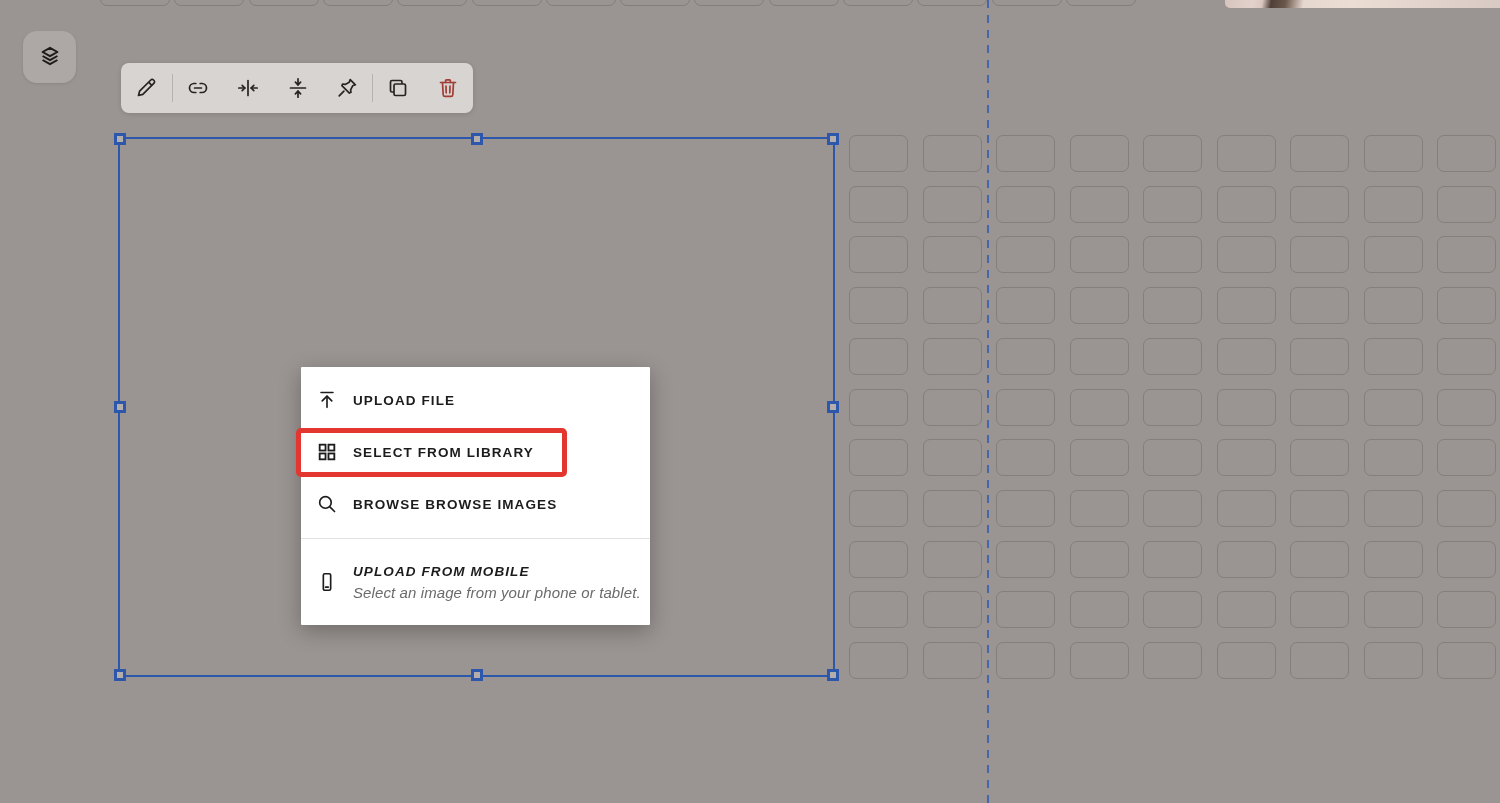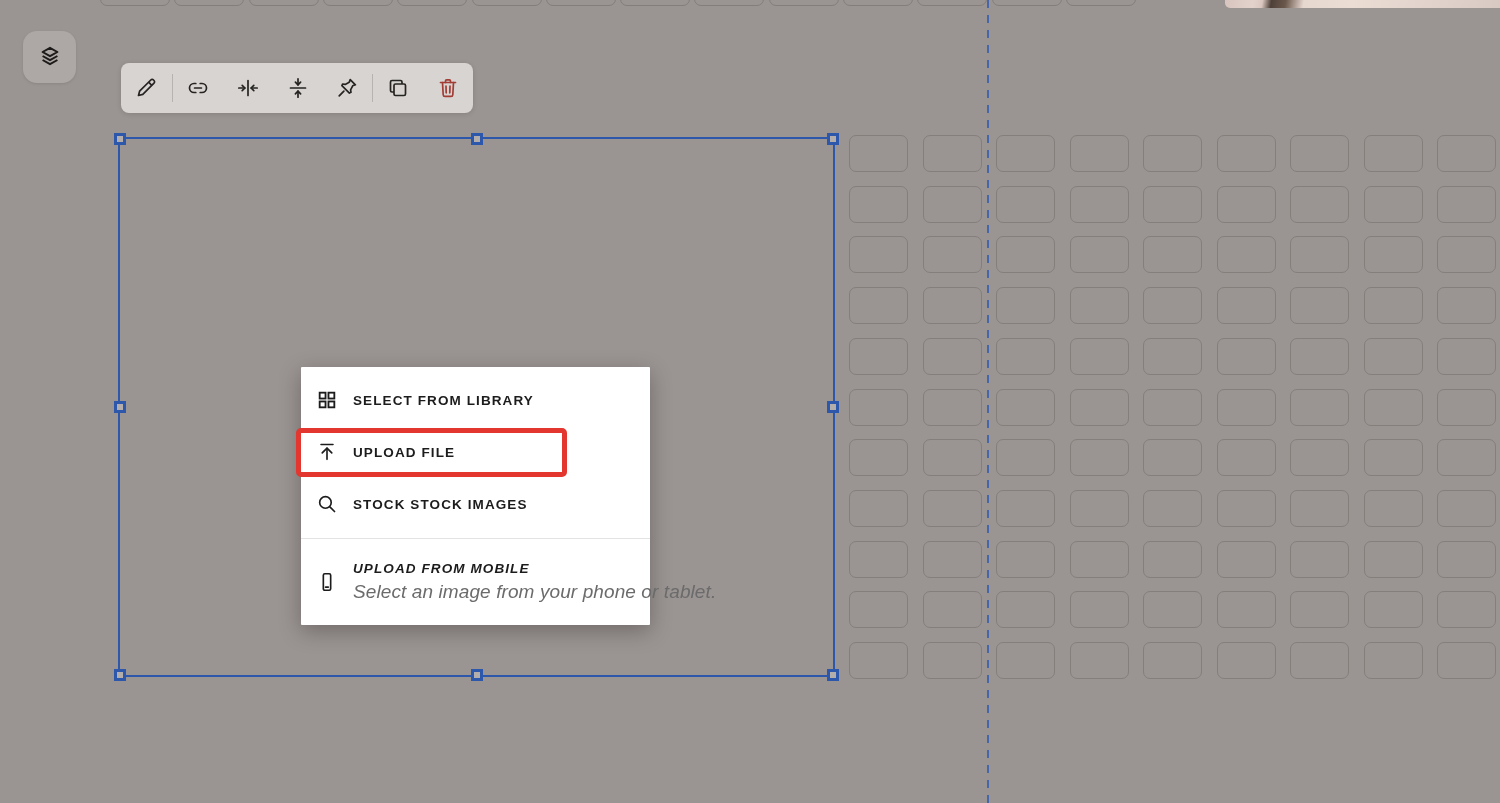--- a/index.html
+++ b/index.html
@@ -53,21 +53,21 @@
     position:absolute;left:301px;top:367px;width:349px;background:#ffffff;border-radius:1px;
     box-shadow:0 6px 22px rgba(0,0,0,.28);padding-top:7px;padding-bottom:0;
   }
   .menu-item{height:52px;display:flex;align-items:center;padding-left:15px;cursor:pointer;}
   .menu-icon{width:22px;height:22px;margin-right:15px;flex:0 0 22px;display:flex;align-items:center;justify-content:center;}
   .menu-label{font-size:13.5px;font-weight:600;letter-spacing:1.1px;color:#1c1c1c;white-space:nowrap;}
   .menu-gap{height:8px;}
   .menu-divider{height:1px;background:#e3e3e3;}
   .menu-item.mobile{height:86px;align-items:center;font-style:italic;}
   .mobile-text{display:flex;flex-direction:column;gap:5px;}
-  .menu-sublabel{font-size:19px;font-weight:400;color:#6b6b6b;letter-spacing:.1px;white-space:nowrap;}
+  .menu-sublabel{font-size:15px;font-weight:400;color:#6b6b6b;letter-spacing:.1px;white-space:nowrap;}
   
   .red-highlight{
     position:absolute;left:296px;top:428px;width:271px;height:49px;border-radius:5px;
     border:5px solid #e2362f;box-sizing:border-box;z-index:50;pointer-events:none;
   }
   svg{display:block;}
 </style>
 </head>
 <body>
 
@@ -282,47 +282,47 @@
     <div class="handle" style="left: 0%; top: 50%;"></div>
     <div class="handle" style="left: 100%; top: 50%;"></div>
     <div class="handle" style="left: 0%; top: 100%;"></div>
     <div class="handle" style="left: 50%; top: 100%;"></div>
     <div class="handle" style="left: 100%; top: 100%;"></div>
   </div>
 
 <div class="menu">
   <div class="menu-item">
     <span class="menu-icon">
+      <svg width="22" height="22" viewBox="0 0 24 24" fill="none" stroke="#1c1c1c" stroke-width="1.8" stroke-linecap="round" stroke-linejoin="round">
+        <line x1="5.5" y1="3.8" x2="18.5" y2="3.8"></line>
+        <line x1="12" y1="20" x2="12" y2="8"></line>
+        <path d="M6.8 13L12 7.8 17.2 13"></path>
+      </svg>
+    </span>
+    <span class="menu-label">UPLOAD FILE</span>
+  </div>
+  <div class="menu-item">
+    <span class="menu-icon">
       <svg width="22" height="22" viewBox="0 0 24 24" fill="none" stroke="#1c1c1c" stroke-width="2">
         <rect x="4" y="4" width="6.4" height="6.4"></rect>
         <rect x="13.6" y="4" width="6.4" height="6.4"></rect>
         <rect x="4" y="13.6" width="6.4" height="6.4"></rect>
         <rect x="13.6" y="13.6" width="6.4" height="6.4"></rect>
       </svg>
     </span>
     <span class="menu-label">SELECT FROM LIBRARY</span>
   </div>
   <div class="menu-item">
     <span class="menu-icon">
-      <svg width="22" height="22" viewBox="0 0 24 24" fill="none" stroke="#1c1c1c" stroke-width="1.8" stroke-linecap="round" stroke-linejoin="round">
-        <line x1="5.5" y1="3.8" x2="18.5" y2="3.8"></line>
-        <line x1="12" y1="20" x2="12" y2="8"></line>
-        <path d="M6.8 13L12 7.8 17.2 13"></path>
-      </svg>
-    </span>
-    <span class="menu-label">UPLOAD FILE</span>
-  </div>
-  <div class="menu-item">
-    <span class="menu-icon">
       <svg width="22" height="22" viewBox="0 0 24 24" fill="none" stroke="#1c1c1c" stroke-width="1.8" stroke-linecap="round">
         <circle cx="10.3" cy="10.3" r="6.3"></circle>
         <line x1="15.1" y1="15.1" x2="20.2" y2="20.2"></line>
       </svg>
     </span>
-    <span class="menu-label">STOCK STOCK IMAGES</span>
+    <span class="menu-label">BROWSE BROWSE IMAGES</span>
   </div>
   <div class="menu-gap"></div>
   <div class="menu-divider"></div>
   <div class="menu-item mobile">
     <span class="menu-icon">
       <svg width="22" height="22" viewBox="0 0 24 24" fill="none" stroke="#1c1c1c" stroke-width="1.8" stroke-linecap="round">
         <rect x="8" y="3" width="8" height="18" rx="1.6"></rect>
         <line x1="10.4" y1="17.6" x2="13.4" y2="17.6"></line>
       </svg>
     </span>

